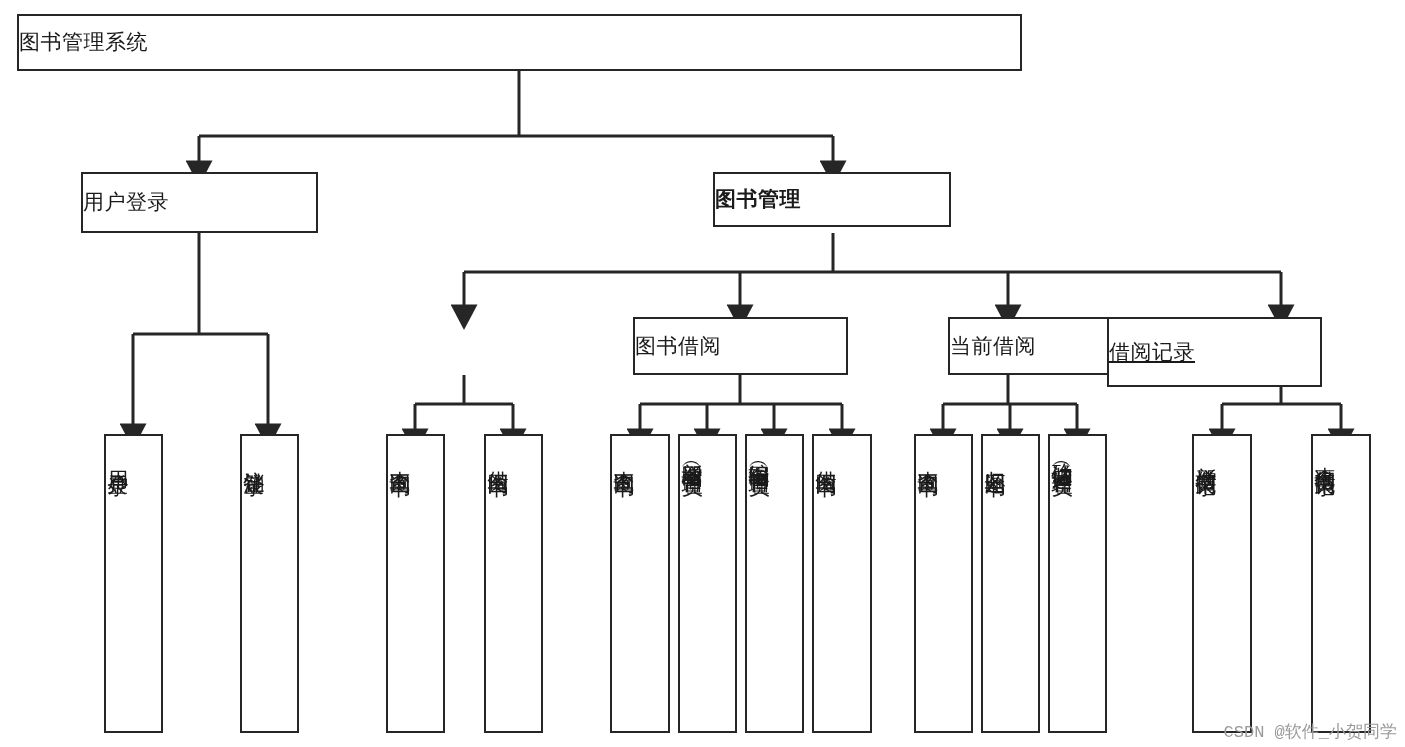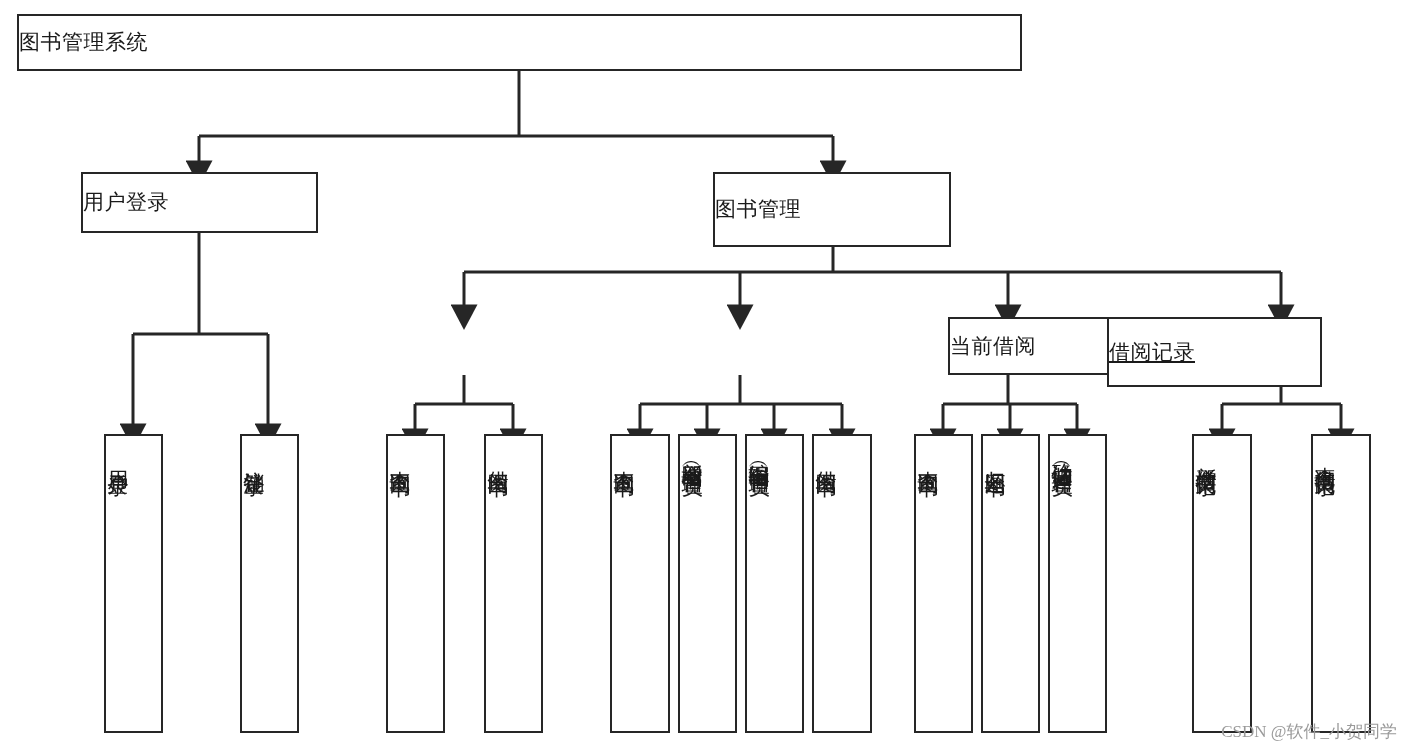--- a/index.html
+++ b/index.html
@@ -58,21 +58,21 @@
     line-height: 1.1;
   }
   #watermark {
     position: absolute;
     right: 8px;
     bottom: 4px;
     font-size: 17px;
     color: #9a9a9a;
     z-index: 5;
     white-space: nowrap;
-    font-family: Liberation Serif, serif;
+    font-family: Liberation Mono, monospace;
     margin-top: 48px;
   }
 </style>
 </head>
 <body>
 
 <div id="diagram-root">
 
   <svg id="edges-layer" viewBox="0 0 1405 747" xmlns="http://www.w3.org/2000/svg">
     <defs>
@@ -125,25 +125,28 @@
   </svg>
 
   <div class="node horizontal" style="left:17px; top:14px; width:1005px; height:57px;">
     <span class="node-label">图书管理系统</span>
   </div>
 
   <div class="node horizontal" style="left:81px; top:172px; width:237px; height:61px;">
     <span class="node-label">用户登录</span>
   </div>
 
-  <div class="node horizontal" style="left:713px; top:172px; width:238px; height:75px;">
+  <div class="node horizontal" style="left:713px; top:172px; width:238px; height:55px;font-weight:bold;">
     <span class="node-label">图书管理</span>
   </div>
 
 
+  <div class="node horizontal" style="left:633px; top:317px; width:215px; height:58px;">
+    <span class="node-label">图书借阅</span>
+  </div>
 
   <div class="node horizontal" style="left:948px; top:317px; width:232px; height:58px;">
     <span class="node-label">当前借阅</span>
   </div>
 
   <div class="node horizontal" style="left:1107px; top:317px; width:215px; height:70px;text-decoration:underline;">
     <span class="node-label">借阅记录</span>
   </div>
 
   <div class="node vertical" style="left:104px; top:434px; width:59px; height:299px;">

